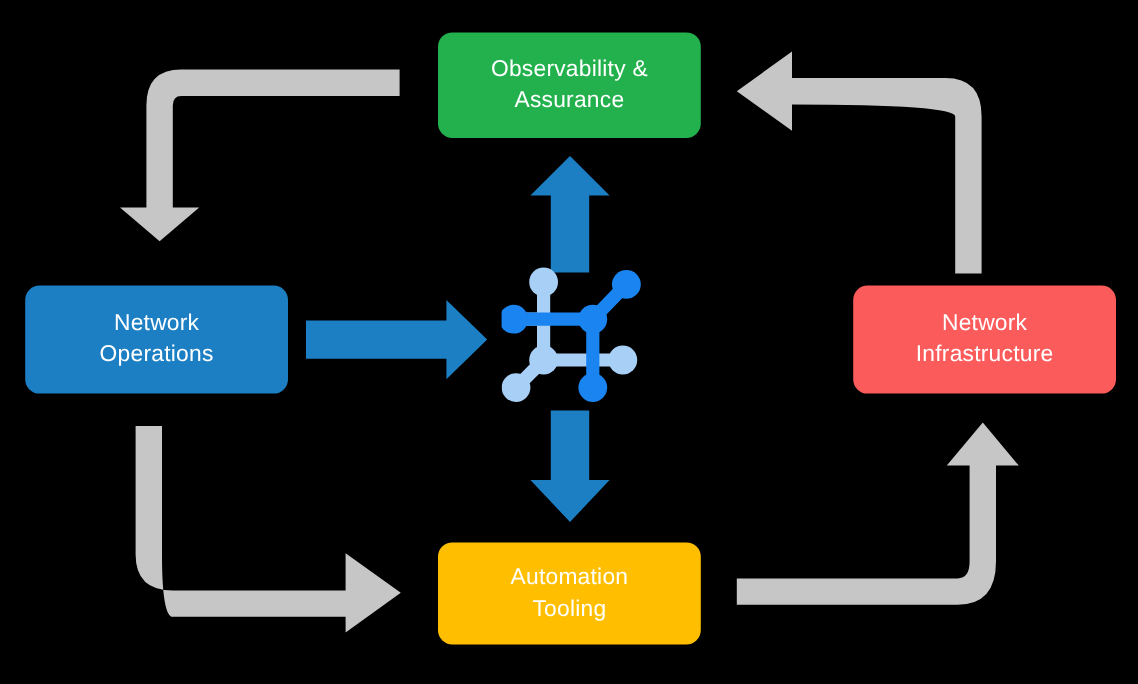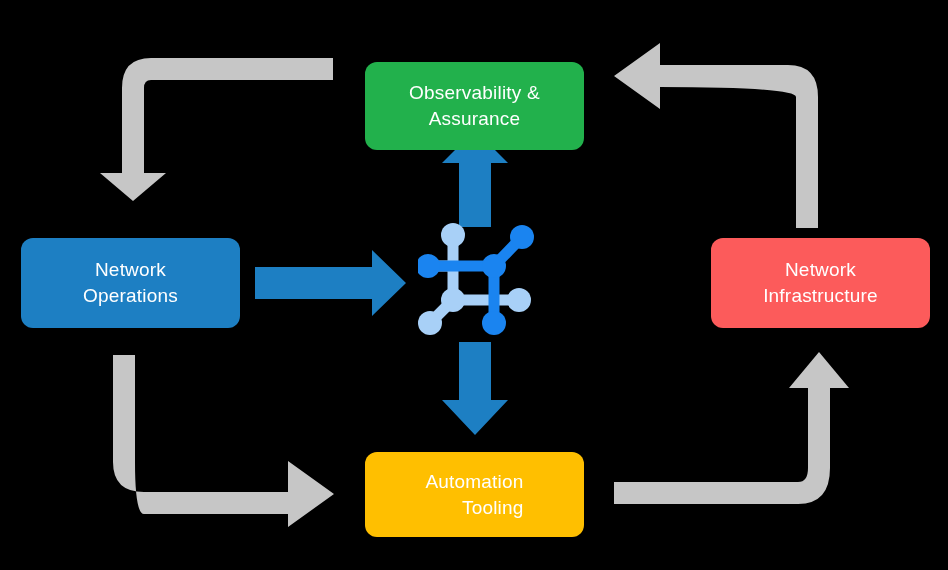--- a/index.html
+++ b/index.html
@@ -41,21 +41,20 @@
     left: 21px;   top: 238px;  width: 219px; height: 90px;
     background: #1d7fc3;
   }
   #box-infrastructure {
     left: 711px;  top: 238px;  width: 219px; height: 90px;
     background: #fc5b5b;
   }
   #box-automation {
     left: 365px;  top: 452px;  width: 219px; height: 85px;
     background: #ffbf00;
-    text-align: right;
   }
   .svg-layer {
     position: absolute;
     left: 0; top: 0;
     width: 948px;
     height: 570px;
   }
   .hub-icon {
     position: absolute;
     left: 418px;
@@ -147,21 +146,21 @@
     </g>
 
     <g fill="#1a84f0">
       <circle cx="10" cy="48" r="12"></circle>
       <circle cx="76" cy="48" r="12"></circle>
       <circle cx="104" cy="19" r="12"></circle>
       <circle cx="76" cy="105" r="12"></circle>
     </g>
   </svg>
 
-  <div class="node-box" id="box-observability" style="background: rgb(34, 177, 76); color: rgb(255, 255, 255); margin-top: 35px;">Observability &amp;
+  <div class="node-box" id="box-observability" style="background: rgb(34, 177, 76); color: rgb(255, 255, 255);">Observability &amp;
 Assurance</div>
 
   <div class="node-box" id="box-operations" style="background: rgb(29, 127, 195); color: rgb(255, 255, 255);">Network
 Operations</div>
 
   <div class="node-box" id="box-infrastructure" style="background: rgb(252, 91, 91); color: rgb(255, 255, 255);">Network
 Infrastructure</div>
 
   <div class="node-box" id="box-automation" style="background: rgb(255, 191, 0); color: rgb(255, 255, 255);">Automation
 Tooling</div>

